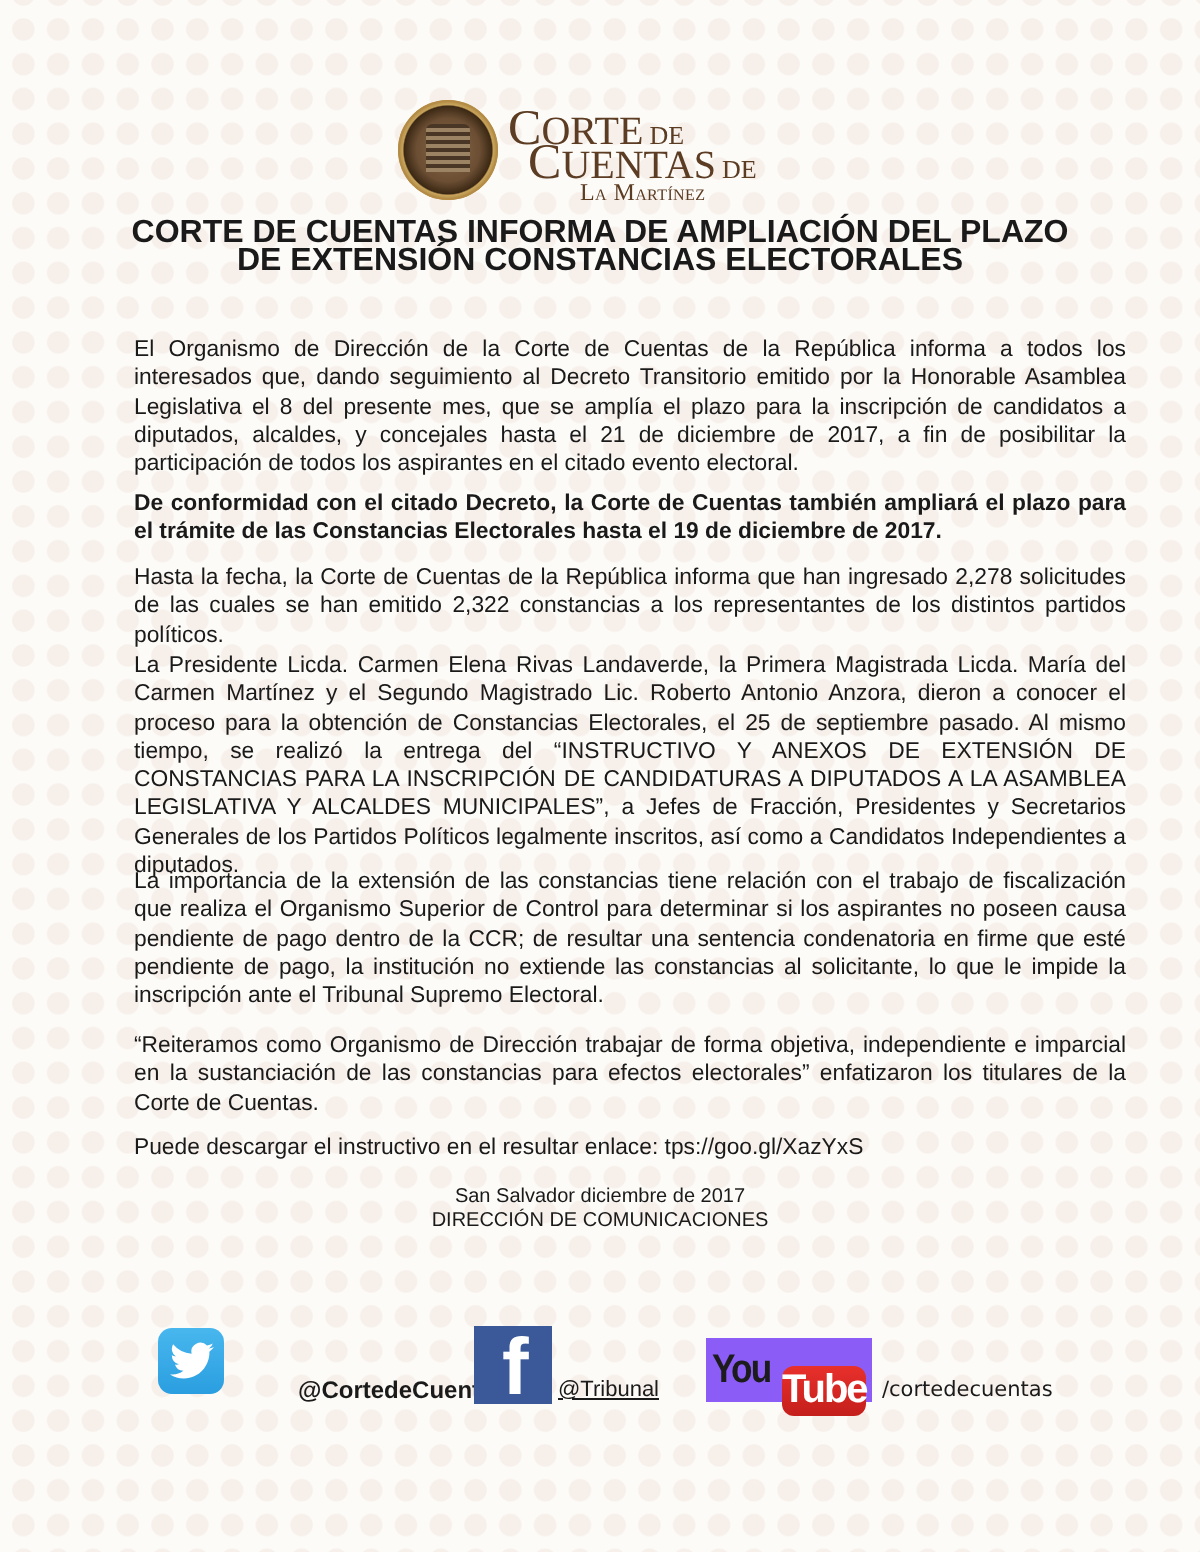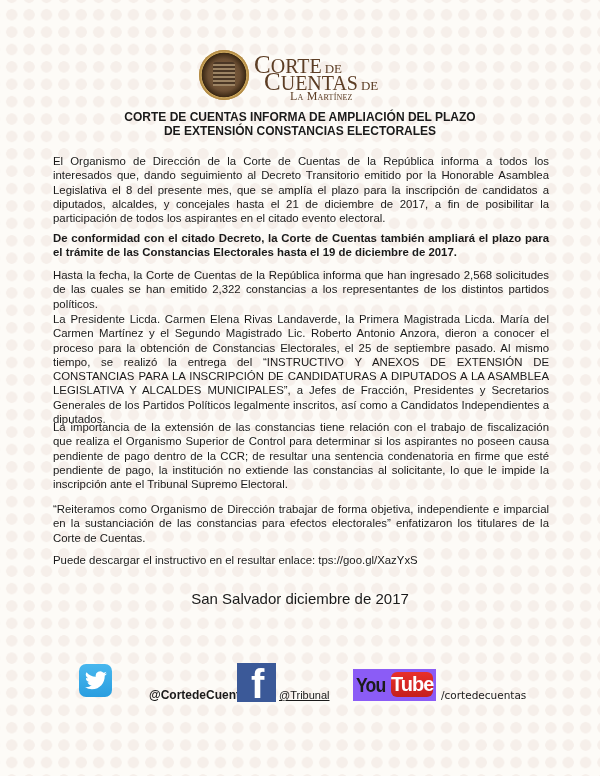--- a/index.html
+++ b/index.html
@@ -24,39 +24,39 @@
     border-radius: 3px 3px 0 0;
   }
   .logo-text { position: absolute; left: 55px; top: 0; font-family: "Liberation Serif", serif; color: #5c3d24; line-height: 1; }
   .logo-text .l1 { position: absolute; left: 0; top: 4px; white-space: nowrap; font-size: 25px; }
   .logo-text .l2 { position: absolute; left: 10px; top: 21px; white-space: nowrap; font-size: 25px; }
   .logo-text .small { font-size: 13px; margin-left: 3px; }
   .logo-text .l3 { position: absolute; left: 36px; top: 42px; white-space: nowrap; font-size: 12px; font-variant: small-caps; letter-spacing: 0.2px; }
   .big-cap { font-size: 25px; }
   .title {
     position: absolute; left: 40px; width: 520px; top: 110px; text-align: center;
-    font-weight: bold; font-size: 12px; line-height: 14px;
+    font-weight: bold; font-size: 16px; line-height: 14px;
   }
   .para {
     position: absolute; left: 53px; width: 496px; font-size: 11.4px; line-height: 14.3px;
-    text-align: justify; margin: 0;
+    text-align: justify; margin: 14px;
   }
   .para.bold { font-weight: bold; }
-  .footer-center { position: absolute; left: 150px; width: 300px; top: 593px; text-align: center; font-size: 15px; line-height: 11.5px; }
+  .footer-center { position: absolute; left: 150px; width: 300px; top: 593px; text-align: center; font-size: 10px; line-height: 11.5px; }
   .footer-center .email { text-decoration: underline; color: #1a1a1a; }
   .social-tw { position: absolute; left: 79px; top: 664px; width: 33px; height: 33px; border-radius: 7px;
     background: linear-gradient(180deg, #48b7ee 0%, #2a9ee0 100%); }
   .social-tw svg { position: absolute; left: 6px; top: 7px; }
   .tw-label { position: absolute; left: 113px; top: 688px; font-size: 12px; font-weight: bold; padding-left: 36px; }
   .social-fb { position: absolute; left: 237px; top: 663px; width: 39px; height: 39px; background: #3b5998; }
   .social-fb span { position: absolute; left: 14px; top: 1px; font-family: "Liberation Sans", sans-serif; font-weight: bold; font-size: 40px; color: #fff; line-height: 40px; }
   .fb-label { position: absolute; left: 279px; top: 689px; font-size: 11px; text-decoration: underline; }
   .social-yt { position: absolute; left: 353px; top: 669px; width: 83px; height: 32px; background: #8b5cf6; }
   .social-yt .you { position: absolute; left: 3px; top: 4px; font-weight: bold; font-size: 20px; color: #1c1c1c; letter-spacing: -1px; line-height: 24px; transform: scaleX(0.88); transform-origin: left; }
-  .social-yt .tube { position: absolute; left: 38px; top: 3px; width: 42px; height: 25px; border-radius: 6px;
+  .social-yt .tube { position: absolute; left: 38px; top: 14px; width: 42px; height: 25px; border-radius: 6px;
     background: linear-gradient(180deg, #e8302c 0%, #c41f1b 100%); color: #fff; font-weight: bold; font-size: 20px; line-height: 25px; text-align: center; letter-spacing: -1px; }
   .yt-label { position: absolute; left: 441px; top: 689px; font-family: "DejaVu Sans", sans-serif; font-size: 10.5px; }
 </style>
 </head>
 <body>
 
 <div class="logo">
   <div class="seal">
       <div class="bldg"></div>
     </div>
@@ -67,28 +67,29 @@
   </div>
 </div>
 
 <div class="title">
   <div>CORTE DE CUENTAS INFORMA DE AMPLIACIÓN DEL PLAZO</div>
   <div>DE EXTENSIÓN CONSTANCIAS ELECTORALES</div>
 </div>
 
 <p class="para" style="top:154px">El Organismo de Dirección de la Corte de Cuentas de la República  informa  a todos los interesados que,  dando seguimiento al Decreto Transitorio emitido  por  la Honorable Asamblea Legislativa el 8 del presente mes, que se  amplía el plazo para la inscripción de candidatos a diputados, alcaldes, y concejales hasta el 21 de diciembre de 2017, a fin de posibilitar la participación de todos los aspirantes en el citado evento electoral.</p>
 <p class="para bold" style="top:231px">De conformidad con el citado Decreto, la Corte de Cuentas también ampliará el plazo para el trámite de  las Constancias Electorales hasta el 19 de diciembre de 2017.</p>
-<p class="para" style="top:268px">Hasta la fecha, la Corte de Cuentas de la República informa que han ingresado 2,568  solicitudes de las cuales se han emitido 2,322  constancias a los representantes de los distintos partidos políticos.</p>
+<p class="para" style="top:268px">Hasta la fecha, la Corte de Cuentas de la República informa que han ingresado 2,278  solicitudes de las cuales se han emitido 2,322  constancias a los representantes de los distintos partidos políticos.</p>
 <p class="para" style="top:312px">La Presidente Licda. Carmen Elena Rivas Landaverde, la Primera Magistrada Licda. María del Carmen Martínez y el Segundo Magistrado Lic. Roberto Antonio Anzora, dieron a conocer el proceso para la obtención de Constancias Electorales, el  25 de septiembre pasado. Al mismo tiempo, se realizó la entrega  del “INSTRUCTIVO Y ANEXOS DE EXTENSIÓN DE CONSTANCIAS PARA LA INSCRIPCIÓN DE CANDIDATURAS A DIPUTADOS  A LA ASAMBLEA LEGISLATIVA Y ALCALDES MUNICIPALES”, a Jefes de Fracción, Presidentes y Secretarios Generales de los Partidos Políticos legalmente inscritos, así como a Candidatos Independientes a diputados.</p>
 <p class="para" style="top:420px">La importancia de la extensión de las constancias tiene relación con el trabajo de fiscalización que realiza el Organismo Superior de Control para determinar si los aspirantes no poseen  causa pendiente de pago dentro de la CCR; de resultar una sentencia condenatoria en firme que esté pendiente de pago, la institución no extiende las constancias al solicitante, lo que le impide la inscripción ante el Tribunal Supremo Electoral.</p>
 <p class="para" style="top:502px">“Reiteramos como Organismo de Dirección trabajar de forma objetiva, independiente e imparcial en la sustanciación de las constancias para efectos electorales” enfatizaron los titulares de la Corte de Cuentas.</p>
 <p class="para" style="top:553px">Puede descargar el instructivo en el resultar enlace: tps://goo.gl/XazYxS</p>
 
 <div class="footer-center">
   <div>San Salvador diciembre de 2017</div>
+  <div>DIRECCIÓN DE COMUNICACIONES</div>
 </div>
 
 <div class="social-tw">
   <svg width="22" height="19" viewBox="0 0 24 20">
       <path fill="#fff" d="M24 2.4a9.8 9.8 0 0 1-2.8.8A4.9 4.9 0 0 0 23.3.4a9.9 9.9 0 0 1-3.1 1.2A4.9 4.9 0 0 0 11.8 6 14 14 0 0 1 1.7.9a4.9 4.9 0 0 0 1.5 6.6 4.9 4.9 0 0 1-2.2-.6v.1a4.9 4.9 0 0 0 3.9 4.8 4.9 4.9 0 0 1-2.2.1 4.9 4.9 0 0 0 4.6 3.4A9.9 9.9 0 0 1 0 17.3 14 14 0 0 0 7.5 19.5c9 0 14-7.5 14-14v-.6A10 10 0 0 0 24 2.4z"></path>
     </svg>
 </div>
 <div class="tw-label">@CortedeCuentas</div>
 
 <div class="social-fb">

